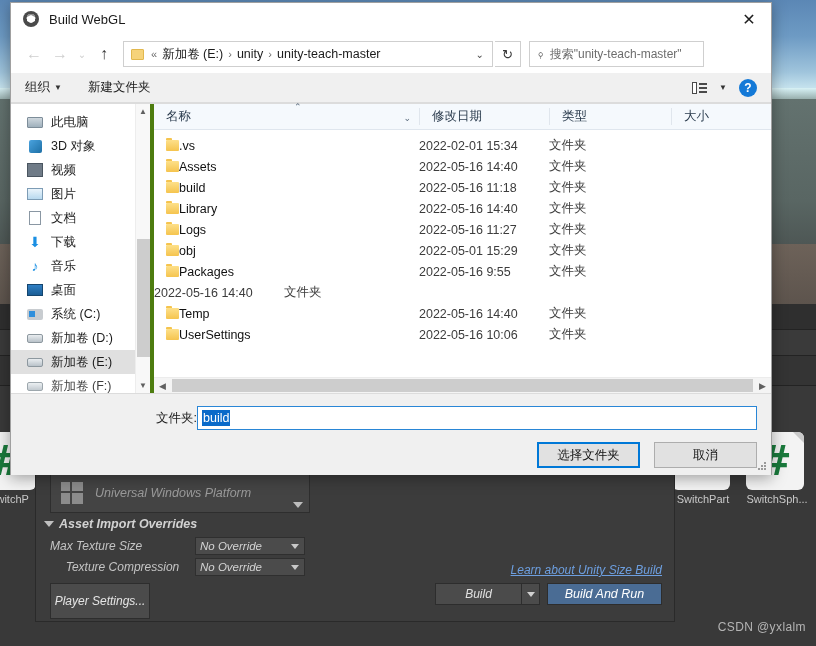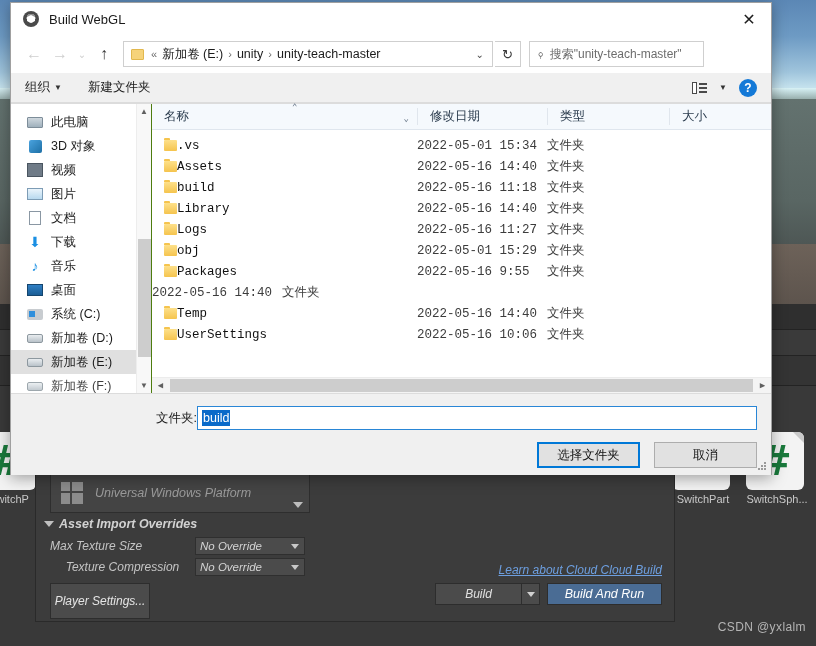--- a/index.html
+++ b/index.html
@@ -159,21 +159,21 @@
   .ic-sys { background: #c8ccd0; border-radius: 2px; height: 11px; margin-top: 3px; position: relative; }
   .ic-sys::after { content: ""; position: absolute; left: 2px; top: 2px; width: 6px; height: 6px;
     background: #2f8fdc; }
   .ic-drv { background: linear-gradient(#e9edf0,#b9c2c9); border: 1px solid #8d989f; border-radius: 2px; height: 9px; margin-top: 4px; }
 
   .side-scroll { position: absolute; right: 0; top: 0; width: 15px; height: 100%; background: #f8f8f8; border-left: 1px solid #ededed; }
   .sc-arrow { height: 15px; display: flex; align-items: center; justify-content: center; font-size: 8px; color: #606060; }
   .sc-arrow.bot { position: absolute; bottom: 0; width: 100%; }
   .sc-thumb { position: absolute; left: 1px; width: 13px; background: #cdcdcd; }
 
-  .filelist { flex: 1; position: relative; border-left: 1px solid #4d7c0f; font-family: Liberation Mono, monospace; }
+  .filelist { flex: 1; position: relative; border-left: 4px solid #4d7c0f; }
   .head { display: flex; height: 26px; background: #f5f9fd; border-bottom: 1px solid #dfe6ee; align-items: center; }
   .head .cell { font-size: 12.5px; color: #2a3b4d; padding-left: 12px; position: relative; }
   .head .cell + .cell { border-left: 1px solid #e0e6ed; }
   .head .cell.name { width: 265px; }
   .head .cell.date { width: 130px; }
   .head .cell.type { width: 122px; }
   .head .cell.size { width: 100px; }
   .sort-caret { position: absolute; left: 140px; top: -6px; font-size: 9px; color: #5b6b7d; }
   .head-caret { position: absolute; right: 8px; top: 5px; font-size: 9px; color: #5b6b7d; }
 
@@ -268,21 +268,21 @@
       </div>
 
       <div class="ov-row" style="top:87px;text-align:center;">
         <span class="ov-label">Texture Compression</span>
         <span class="ov-dd">
           <span>No Override</span>
           <i class="c"></i>
         </span>
       </div>
 
-      <a class="cloud-link">Learn about Cloud Cloud Build</a>
+      <a class="cloud-link">Learn about Unity Size Build</a>
 
       <div class="ubtn player-settings">Player Settings...</div>
 
       <div class="build-row">
         <div class="split-btn">
           <span class="lbl">Build</span>
           <span class="arrowbox">
               <i></i>
             </span>
         </div>
@@ -432,21 +432,21 @@
           <div class="cell type">类型</div>
           <div class="cell size">大小</div>
         </div>
 
         <div class="rows">
           <div class="row">
             <span class="cn">
                 <span class="folder-ico"></span>
                 <span class="nm">.vs</span>
               </span>
-            <span class="dt">2022-05-01 15:34</span>
+            <span class="dt">2022-02-01 15:34</span>
             <span class="tp">文件夹</span>
           </div>
           <div class="row">
             <span class="cn">
                 <span class="folder-ico"></span>
                 <span class="nm">Assets</span>
               </span>
             <span class="dt">2022-05-16 14:40</span>
             <span class="tp">文件夹</span>
           </div>

